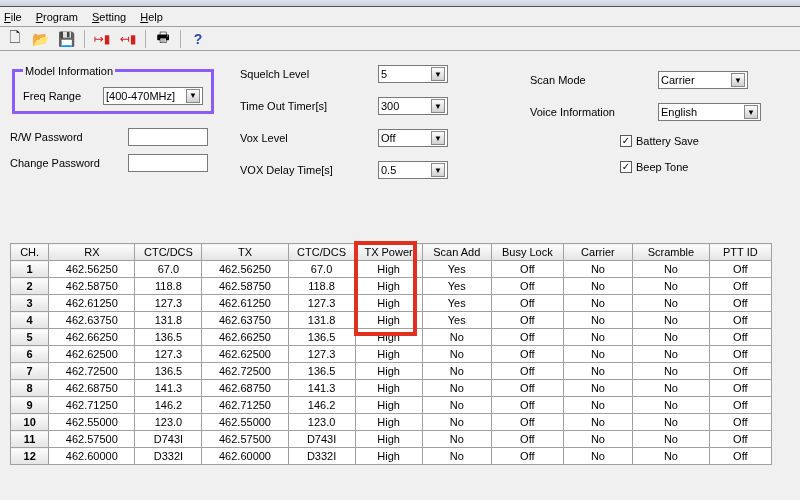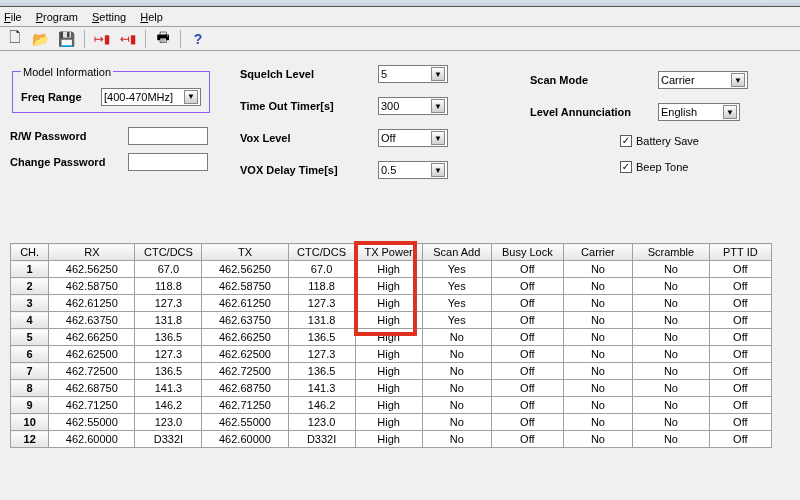--- a/index.html
+++ b/index.html
@@ -47,28 +47,28 @@
 .content {
   background: #f0f0f0;
   height: 449px;
   overflow: hidden;
 }
 .form-area {
   padding: 6px 10px 4px 10px;
   height: 190px;
 }
 fieldset.model {
-  border: 1px solid #8b5cf6;
+  border: 3px solid #8b5cf6;
   padding: 2px 8px 6px 8px;
   font-size: 11px;
   display: inline-block;
 }
 fieldset.model legend { font-size:11px; }
 .row { display:flex; align-items:center; margin-top:8px; gap:8px; }
-.row label { width: 110px; text-align:left;font-weight:bold; }
+.row label { width: 110px; text-align:left; }
 .combo {
   border: 1px solid #7a7a7a;
   background: #fff;
   height: 18px;
   padding: 0 2px;
   font-family: inherit;
   font-size: 11px;
   display: inline-flex;
   align-items: center;
   justify-content: space-between;
@@ -216,22 +216,22 @@
 
       <div>
         <div class="row">
           <label class="lbl" style="width:120px">Scan Mode</label>
           <span class="combo" style="width:90px">
             <span>Carrier</span>
             <span class="arrow">▼</span>
           </span>
         </div>
         <div class="row" style="margin-top:14px">
-          <label class="lbl" style="width:120px">Level Annunciation</label>
-          <span class="combo" style="width:82px">
+          <label class="lbl" style="width:120px">Voice Information</label>
+          <span class="combo" style="width:103px">
             <span>English</span>
             <span class="arrow">▼</span>
           </span>
         </div>
         <div class="chkline" style="margin-top:14px">
           <span class="chk">✓</span>
           <span class="lbl">Battery Save</span>
         </div>
         <div class="chkline" style="margin-top:14px">
           <span class="chk">✓</span>
@@ -404,20 +404,33 @@
             <td>462.55000</td>
             <td>123.0</td>
             <td>High</td>
             <td>No</td>
             <td>Off</td>
             <td>No</td>
             <td>No</td>
             <td>Off</td>
           </tr>
           <tr>
+            <td class="ch">11</td>
+            <td>462.57500</td>
+            <td>D743I</td>
+            <td>462.57500</td>
+            <td>D743I</td>
+            <td>High</td>
+            <td>No</td>
+            <td>Off</td>
+            <td>No</td>
+            <td>No</td>
+            <td>Off</td>
+          </tr>
+          <tr>
             <td class="ch">12</td>
             <td>462.60000</td>
             <td>D332I</td>
             <td>462.60000</td>
             <td>D332I</td>
             <td>High</td>
             <td>No</td>
             <td>Off</td>
             <td>No</td>
             <td>No</td>

